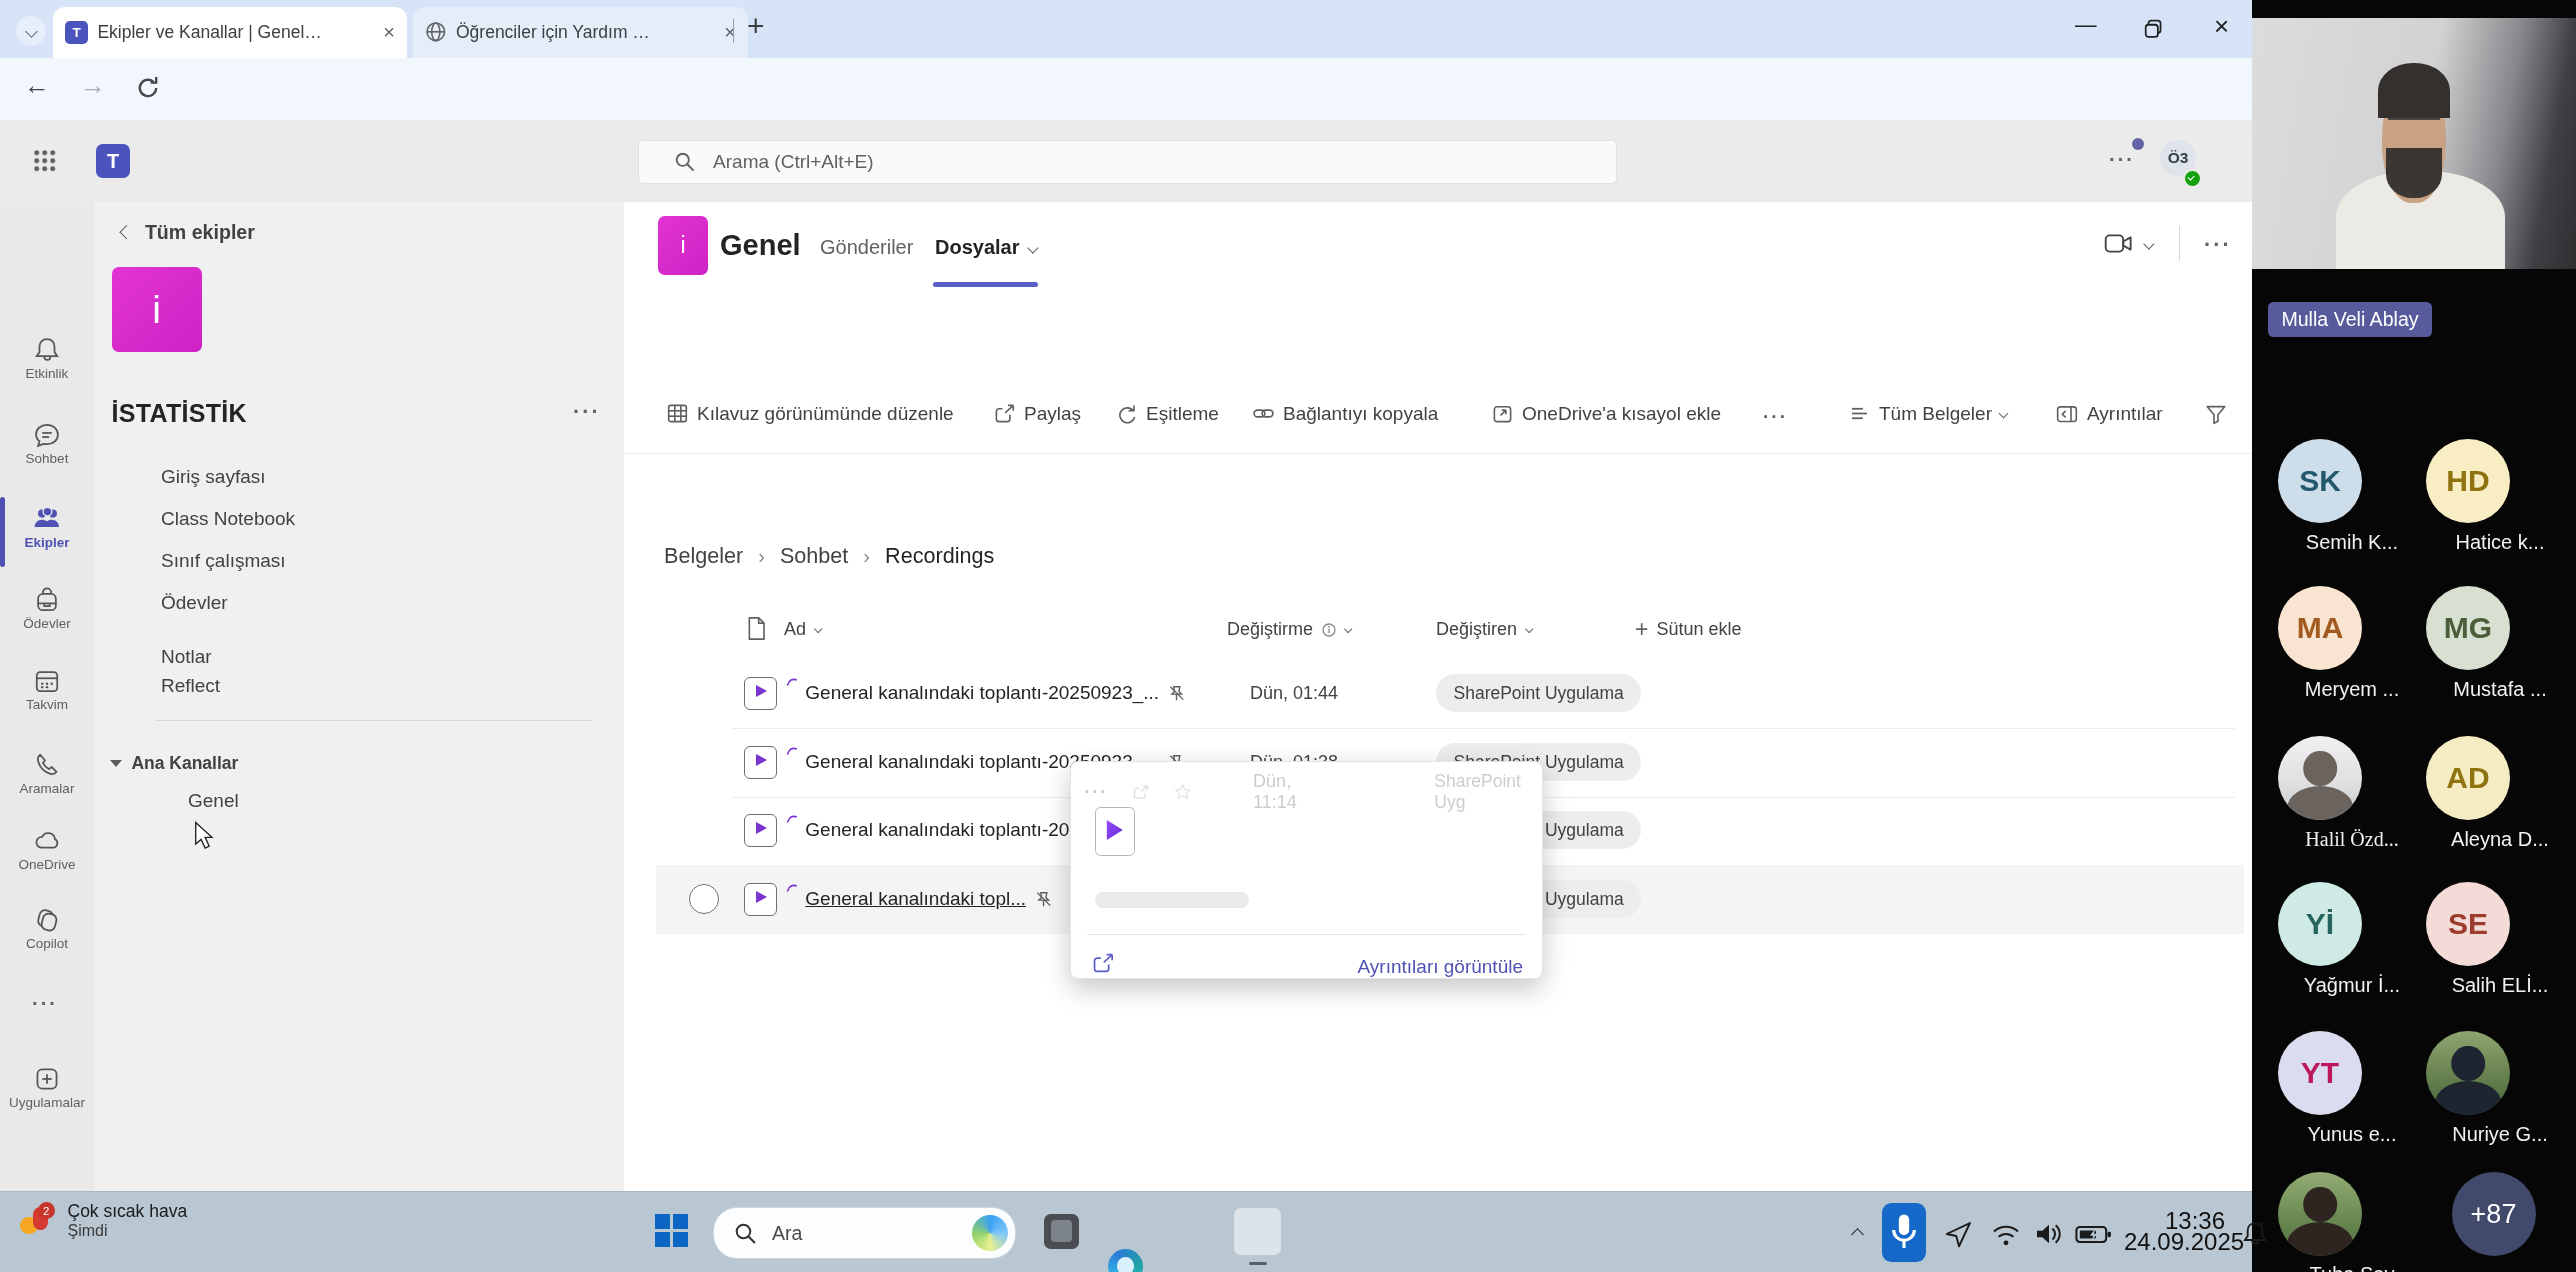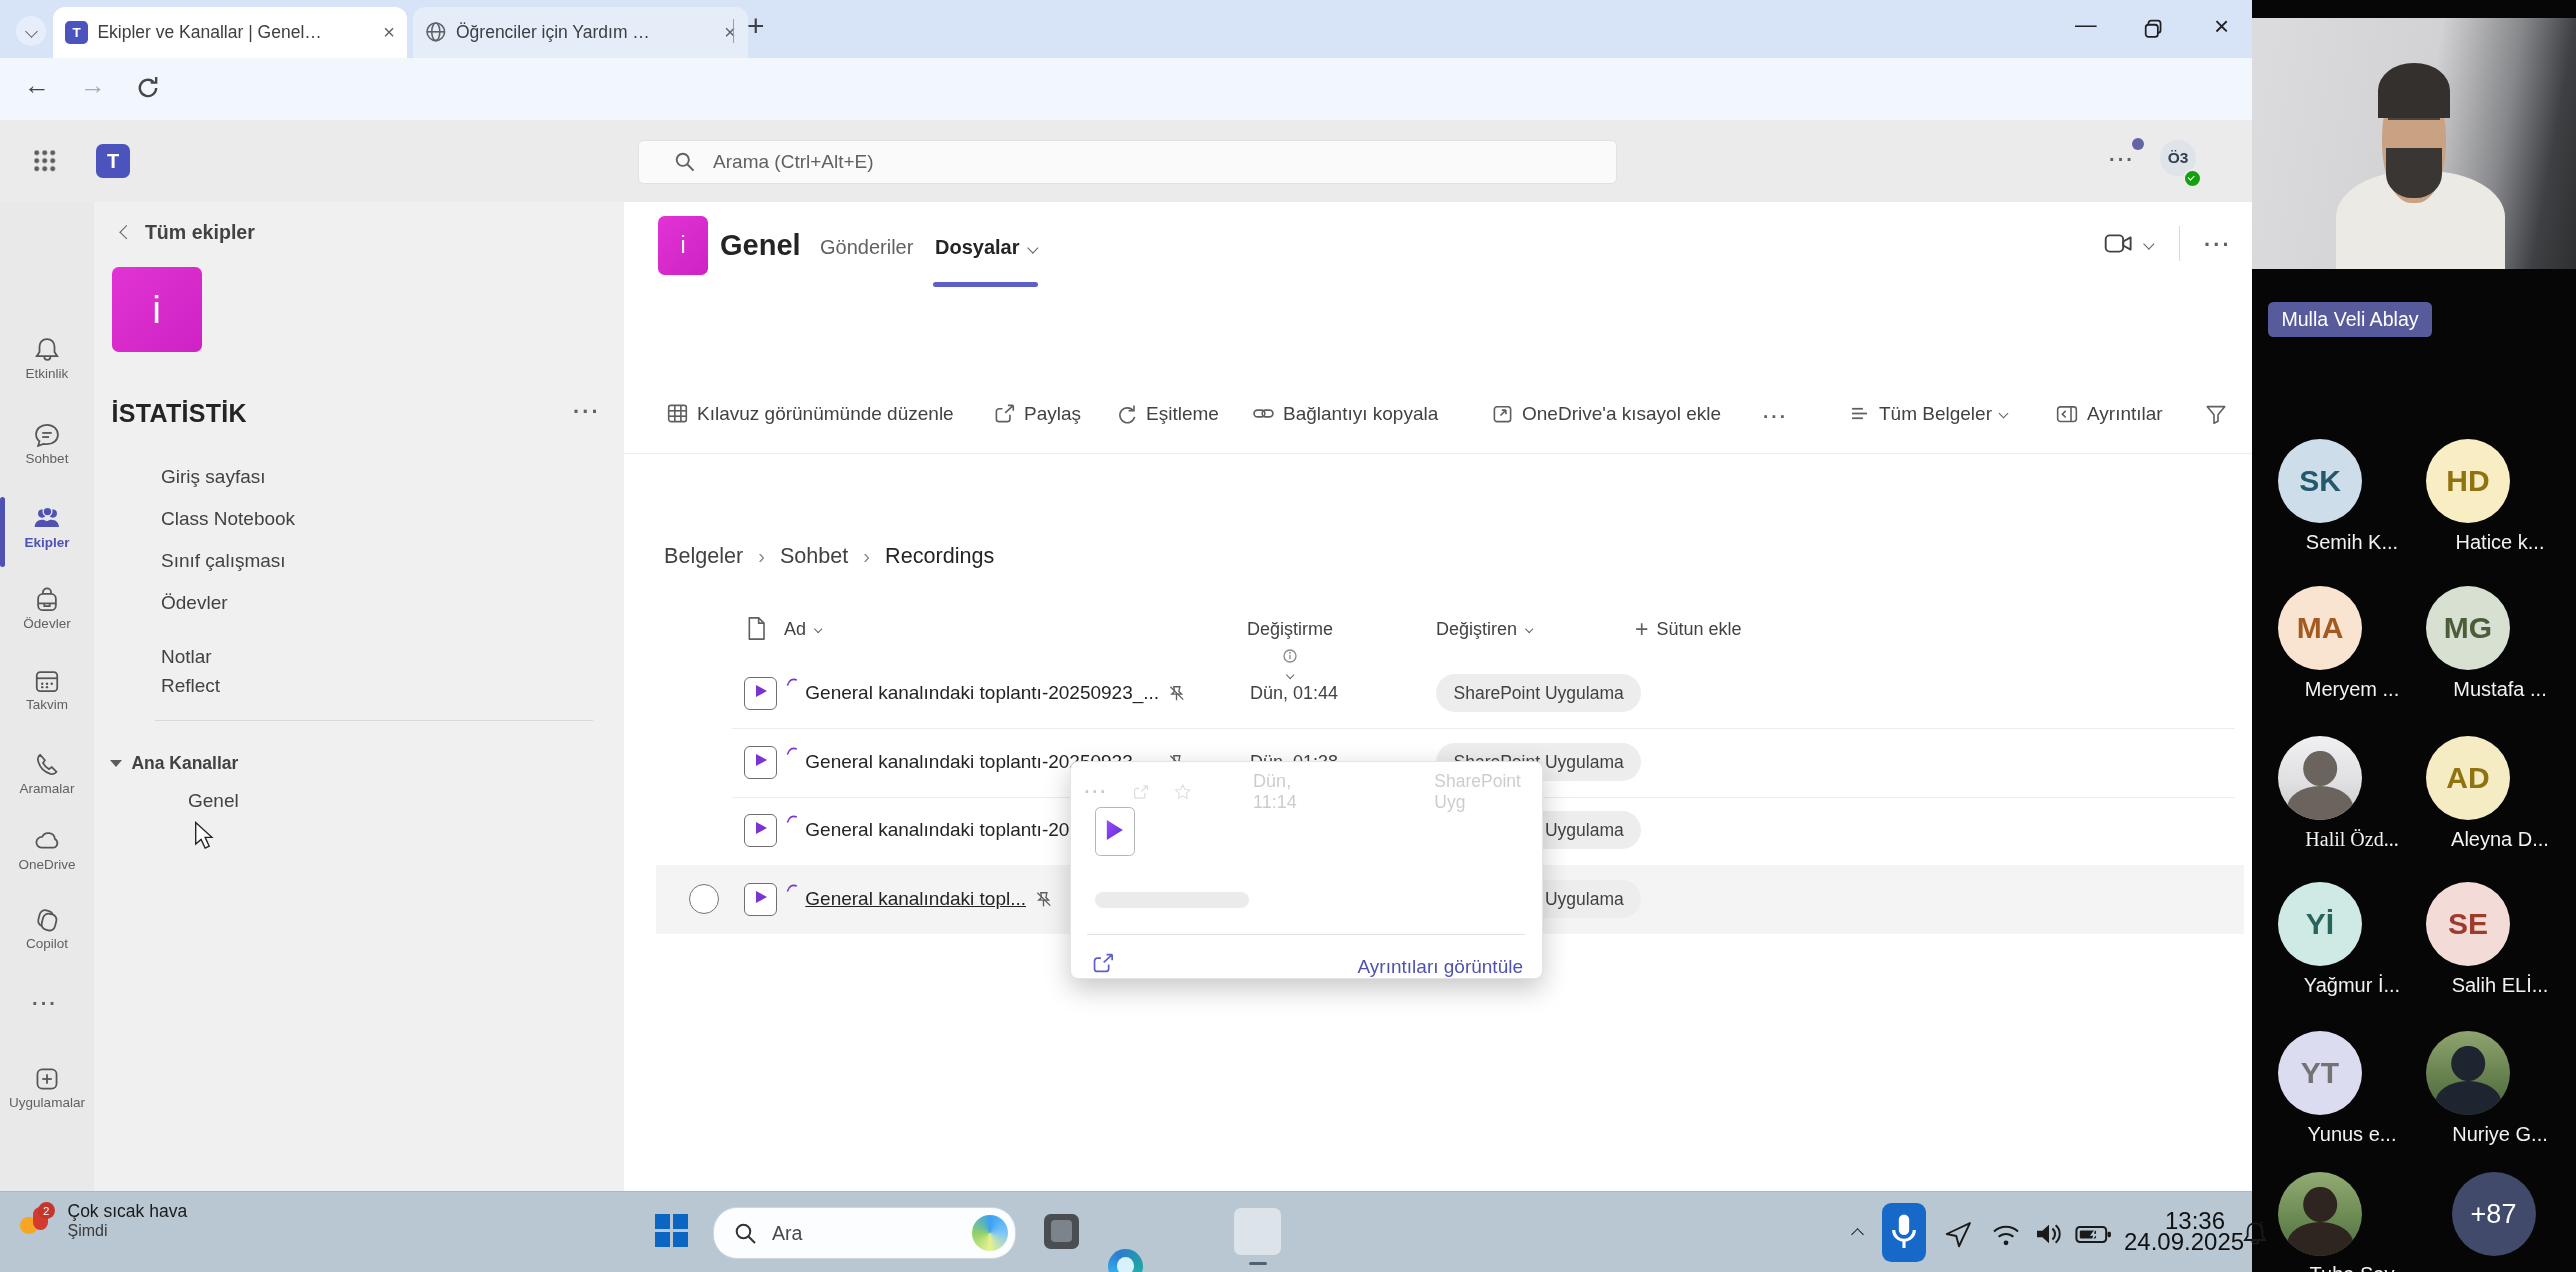--- a/index.html
+++ b/index.html
@@ -438,21 +438,21 @@
       </div>
 
       <svg class="abs" style="left:120px;top:413px;" width="24" height="27" viewBox="0 0 36 40">
           <path d="M8 4h14l8 8v24H8z" fill="none" stroke="#5f5f5f" stroke-width="2.4" stroke-linejoin="round"></path>
           <path d="M22 4v8h8" fill="none" stroke="#5f5f5f" stroke-width="2.4"></path>
         </svg>
       <div class="abs flex" style="left:160px;top:417px;gap:9.4px;">
         <span class="th">Ad</span>
           <span class="chev chev-d" style="width:5.4px;height:5.4px;"></span>
       </div>
-      <div class="abs flex" style="left:623px;top:417px;gap:8px;flex-direction:column;">
+      <div class="abs flex" style="left:603px;top:417px;gap:8px;">
         <span class="th">Değiştirme</span>
         <svg width="16" height="16" viewBox="0 0 24 24">
             <circle cx="12" cy="12" r="9" fill="none" stroke="#8a8a8a" stroke-width="2"></circle>
             <line x1="12" y1="10" x2="12" y2="17" stroke="#8a8a8a" stroke-width="2"></line>
             <circle cx="12" cy="7" r="1.4" fill="#8a8a8a"></circle>
           </svg>
         <span class="chev chev-d" style="width:5.4px;height:5.4px;"></span>
       </div>
       <div class="abs flex" style="left:812px;top:417px;gap:9.4px;">
         <span class="th">Değiştiren</span>
@@ -639,21 +639,21 @@
   <div class="pname" style="margin:8px auto 0;">Yağmur İ...</div>
 </div>
 <div class="abs" style="left:2426px;top:882px;width:135px;">
   <div class="pav" style="background:#f3dbd7;color:#9c3c2e">
       <span>SE</span>
     </div>
   <div class="pname" style="margin:8px auto 0;">Salih ELİ...</div>
 </div>
 
 <div class="abs" style="left:2278px;top:1031px;width:135px;">
-  <div class="pav" style="background:#dcdcf0;color:#737373">
+  <div class="pav" style="background:#dcdcf0;color:#be185d">
       <span>YT</span>
     </div>
   <div class="pname" style="margin:8px auto 0;">Yunus e...</div>
 </div>
 <div class="abs" style="left:2426px;top:1031px;width:135px;">
   <div class="pav" style="background:linear-gradient(180deg,#8fa470 0%,#66814e 55%,#45603a 100%);color:#1e2430">
       <span class="sil"></span>
     </div>
   <div class="pname" style="margin:8px auto 0;">Nuriye G...</div>
 </div>

